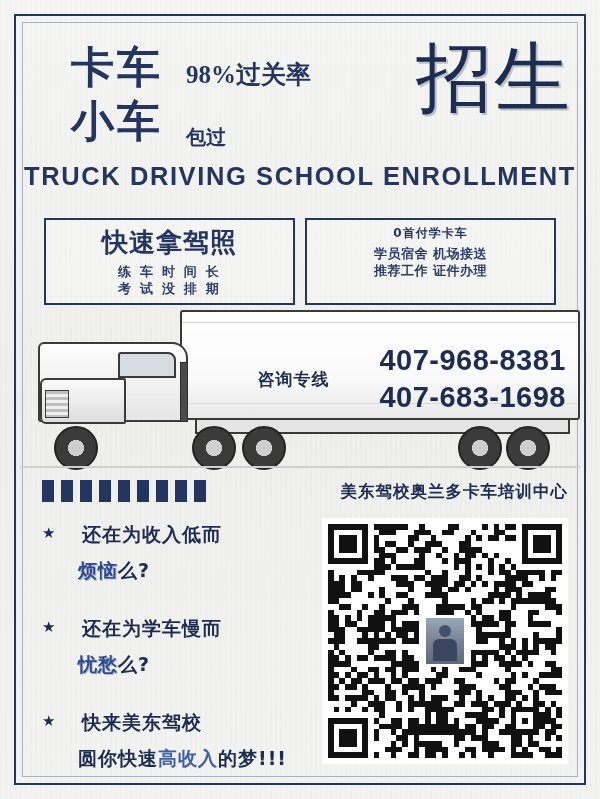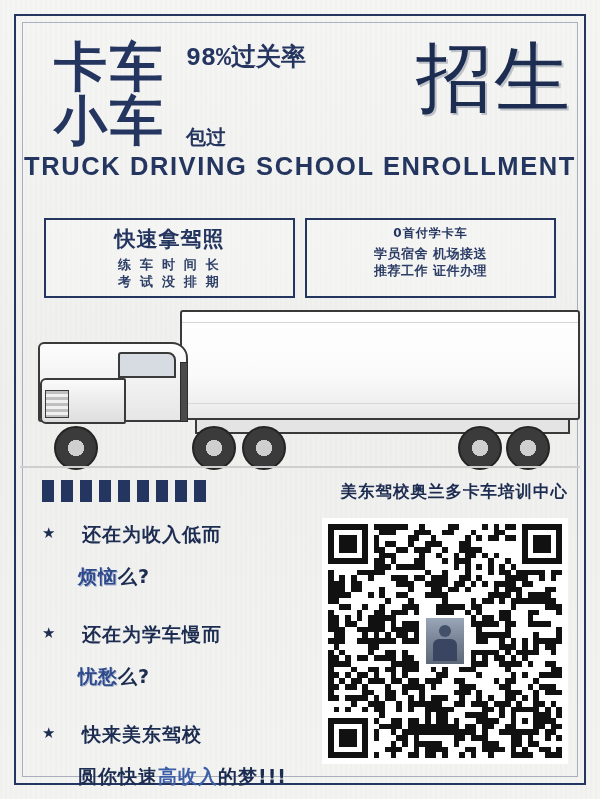--- a/index.html
+++ b/index.html
@@ -27,57 +27,57 @@
     left:6px; top:6px; right:6px; bottom:6px;
     border:1px solid #24355f;
     opacity:.35;
   }
 
   
   .header {
     position:absolute; left:40px; top:36px; right:30px; height:130px;
   }
   .hz-left {
-    position:absolute; left:14px; top:4px;
-    color:#24355f;
-    font-weight:bold;
-    font-size:53px;
+    position:absolute; left:31px; top:4px;
+    color:#24355f;
+    font-weight:bold;
+    font-size:43px;
     line-height:54px;
     letter-spacing:3px;
     font-family:"DejaVu Sans", sans-serif;
     text-align:center;
   }
   .hz-sub1 {
-    position:absolute; left:146px; top:4px;
+    position:absolute; left:146px; top:22px;
     color:#24355f;
     font-size:25px;
     font-weight:bold;
     letter-spacing:0px;
-    font-family:Liberation Mono, monospace;
+    font-family:Liberation Serif, serif;
   }
   .hz-sub2 {
     position:absolute; left:146px; top:88px;
     color:#24355f;
     font-size:20px;
     font-weight:bold;
     font-family:"DejaVu Sans", sans-serif;
   }
   .hz-big {
     position:absolute; right:-2px; top:-4px;
     color:#1d2c51;
     font-size:76px;
     font-weight:normal;
     letter-spacing:2px;
     line-height:92px;
     font-family:"DejaVu Sans", sans-serif;
     text-shadow:2px 2px 0 rgba(29,44,81,.25);
   }
 
   .eng-title {
-    position:absolute; left:0; right:0; top:152px;
+    position:absolute; left:0; right:0; top:162px;
     text-align:center;
     color:#24355f;
     font-size:25.5px;
     font-weight:bold;
     letter-spacing:1.6px;
     font-family:"Liberation Sans", sans-serif;
   }
 
   
   .features {
@@ -87,21 +87,21 @@
   .fbox {
     border:2px solid #24355f;
     padding:5px 6px 6px 6px;
     flex:1;
     text-align:center;
     background:rgba(255,255,255,0.25);
   }
   .fbox .ftitle {
     color:#24355f;
     font-weight:bold;
-    font-size:21px;
+    font-size:26px;
     letter-spacing:1px;
     font-family:"DejaVu Sans", sans-serif;
     white-space:nowrap;
     margin-bottom:3px;
   }
   .fbox .fline {
     color:#2c3d66;
     font-size:13px;
     font-weight:bold;
     letter-spacing:2.2px;
@@ -203,21 +203,21 @@
   .bullet { margin-bottom:34px; position:relative; }
   .bullet .star {
     position:absolute; left:0; top:2px; color:#1d2c51; font-size:15px;
   }
   .bullet .l1 {
     margin-left:40px;
     color:#1d2c51; font-size:19px; font-weight:bold; letter-spacing:1px;
     font-family:"DejaVu Sans", sans-serif; line-height:24px;
   }
   .bullet .l2 {
-    margin-left:36px; margin-top:18px;
+    margin-left:36px; margin-top:12px;
     color:#1d2c51; font-size:19px; font-weight:bold; letter-spacing:1px;
     font-family:"DejaVu Sans", sans-serif; line-height:24px;
   }
   .hl { color:#2f4a8c; text-shadow:1px 1px 0 rgba(120,140,185,.55); }
   .hl2 { color:#3d5fa8;text-align:center; }
 
   
   .qr-wrap {
     position:absolute; right:32px; top:518px;
     width:246px; height:246px;
@@ -287,20 +287,25 @@
       </div>
       <div class="stack"></div>
     </div>
     <div class="wheel w1"></div>
     <div class="wheel w2"></div>
     <div class="wheel w3"></div>
     <div class="wheel w4"></div>
     <div class="wheel w5"></div>
     <div class="ground"></div>
 
+    <div class="phone-block">
+      <div class="phone-label">咨询专线</div>
+      <div class="phone-num">407-968-8381</div>
+      <div class="phone-num">407-683-1698</div>
+    </div>
   </div>
 
   <div class="dash-row">
     <i></i>
       <i></i>
       <i></i>
       <i></i>
       <i></i>
       <i></i>
       <i></i>

